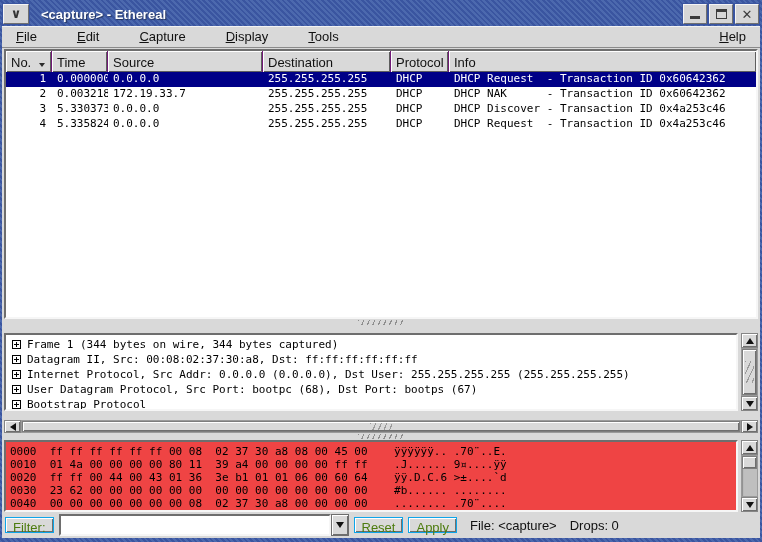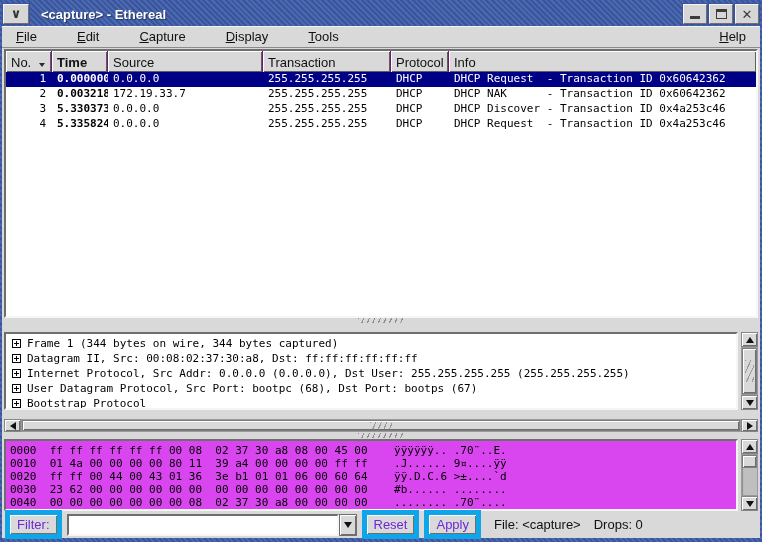--- a/index.html
+++ b/index.html
@@ -51,21 +51,21 @@
   }
   .plist-header { display:flex; height:21px; flex:none; }
   .hcell {
     background:#d9d9d9; font:13px "Liberation Sans", sans-serif; color:#111;
     padding:2px 0 0 5px; white-space:nowrap; overflow:hidden;
     box-shadow:inset 1px 1px 0 #ffffff, inset -1px -1px 0 #5e5e5e;
     border-right:1px solid #701a75;
     display:flex; align-items:center;
   }
   .sort-tri { width:0; height:0; border-left:3px solid transparent; border-right:3px solid transparent; border-top:4px solid #2c2c2c; margin-left:8px; margin-top:4px; }
-  .c-no{width:46px;flex:none;} .c-time{width:56px;flex:none;font-weight:bold;} .c-src{width:155px;flex:none;}
+  .c-no{width:46px;flex:none;} .c-time{width:56px;flex:none;} .c-src{width:155px;flex:none;}
   .c-dst{width:128px;flex:none;} .c-proto{width:58px;flex:none;} .c-info{flex:1;border-right:none;}
   .prow { display:flex; height:15px; line-height:15px; font:11px "DejaVu Sans Mono", monospace; color:#000; }
   .prow.selected { background:#000087; color:#fff; }
   .pcell { white-space:pre; overflow:hidden; padding-left:5px; }
   .pcell.c-no { text-align:right; padding-left:0; padding-right:6px; }
 
   
   .splitter { height:7px; display:flex; align-items:center; justify-content:center; }
   .grip {
     width:46px; height:5px;
@@ -111,31 +111,31 @@
 
   .hscroll { height:13px; margin:1px 2px 0 2px; display:flex; }
   .hbtn { width:17px; height:13px; flex:none; background:#d9d9d9; border:1px solid #858585; box-shadow:inset 1px 1px 0 #fff, inset -1px -1px 0 #6e6e6e; display:flex; align-items:center; justify-content:center; }
   .htrack { flex:1; background:#bfbfbf; border:1px solid #9a9a9a; }
   .hthumb { height:100%; width:100%; background:#d9d9d9; border:1px solid #7d7d7d; box-shadow:inset 1px 1px 0 #fff, inset -1px -1px 0 #6e6e6e; display:flex; align-items:center; justify-content:center; }
   .hthumb-grip { width:22px; height:7px; background:repeating-linear-gradient(115deg, #9a9a9a 0 1px, rgba(0,0,0,0) 1px 5px); }
 
   
   .hex-wrap { height:75px; margin:0 2px; display:flex; }
   .hex-pane {
-    flex:1; background:#d946ef; padding:3px 0 0 4px; overflow:hidden;
+    flex:1; background:#ef4444; padding:3px 0 0 4px; overflow:hidden;
     border:2px solid; border-color:#6e6e6e #f6f6f6 #f6f6f6 #6e6e6e;
   }
   .hex-row { font:11px "DejaVu Sans Mono", monospace; line-height:13px; white-space:pre; color:#000; }
 
   
   .filterbar { height:27px; display:flex; align-items:center; gap:5px; padding:0 3px; }
   .btn {
-    font:13px "Liberation Sans", sans-serif; color:#6d28d9; background:#d9d9d9;
-    border:5px solid #0ea5e9; box-shadow:inset 1px 1px 0 #fff, inset -1px -1px 0 #6e6e6e;
-    padding:2px 7px; height:29px; cursor:default;
+    font:13px "Liberation Sans", sans-serif; color:#4d7c0f; background:#d9d9d9;
+    border:1px solid #0ea5e9; box-shadow:inset 1px 1px 0 #fff, inset -1px -1px 0 #6e6e6e;
+    padding:2px 7px; height:16px; cursor:default;
   }
   .combo { display:flex; height:22px; }
   .entry {
     width:272px; height:22px; background:#fff; border:2px solid; border-color:#6e6e6e #f6f6f6 #f6f6f6 #6e6e6e;
     font:12px "DejaVu Sans Mono", monospace; padding:0 3px; outline:none;
   }
   .combo-btn {
     width:18px; height:22px; background:#d9d9d9; border:1px solid #6e6e6e;
     box-shadow:inset 1px 1px 0 #fff, inset -1px -1px 0 #6e6e6e;
     display:flex; align-items:center; justify-content:center;
@@ -178,21 +178,21 @@
     </div>
 
     <div class="packet-list">
       <div class="plist-header">
         <div class="hcell c-no">
           <span>No.</span>
           <span class="sort-tri"></span>
         </div>
         <div class="hcell c-time">Time</div>
         <div class="hcell c-src">Source</div>
-        <div class="hcell c-dst">Transaction</div>
+        <div class="hcell c-dst">Destination</div>
         <div class="hcell c-proto">Protocol</div>
         <div class="hcell c-info">Info</div>
       </div>
       <div class="plist-body">
         <div class="prow selected">
           <span class="pcell c-no">1</span>
           <span class="pcell c-time">0.000000</span>
           <span class="pcell c-src">0.0.0.0</span>
           <span class="pcell c-dst">255.255.255.255</span>
           <span class="pcell c-proto">DHCP</span>

